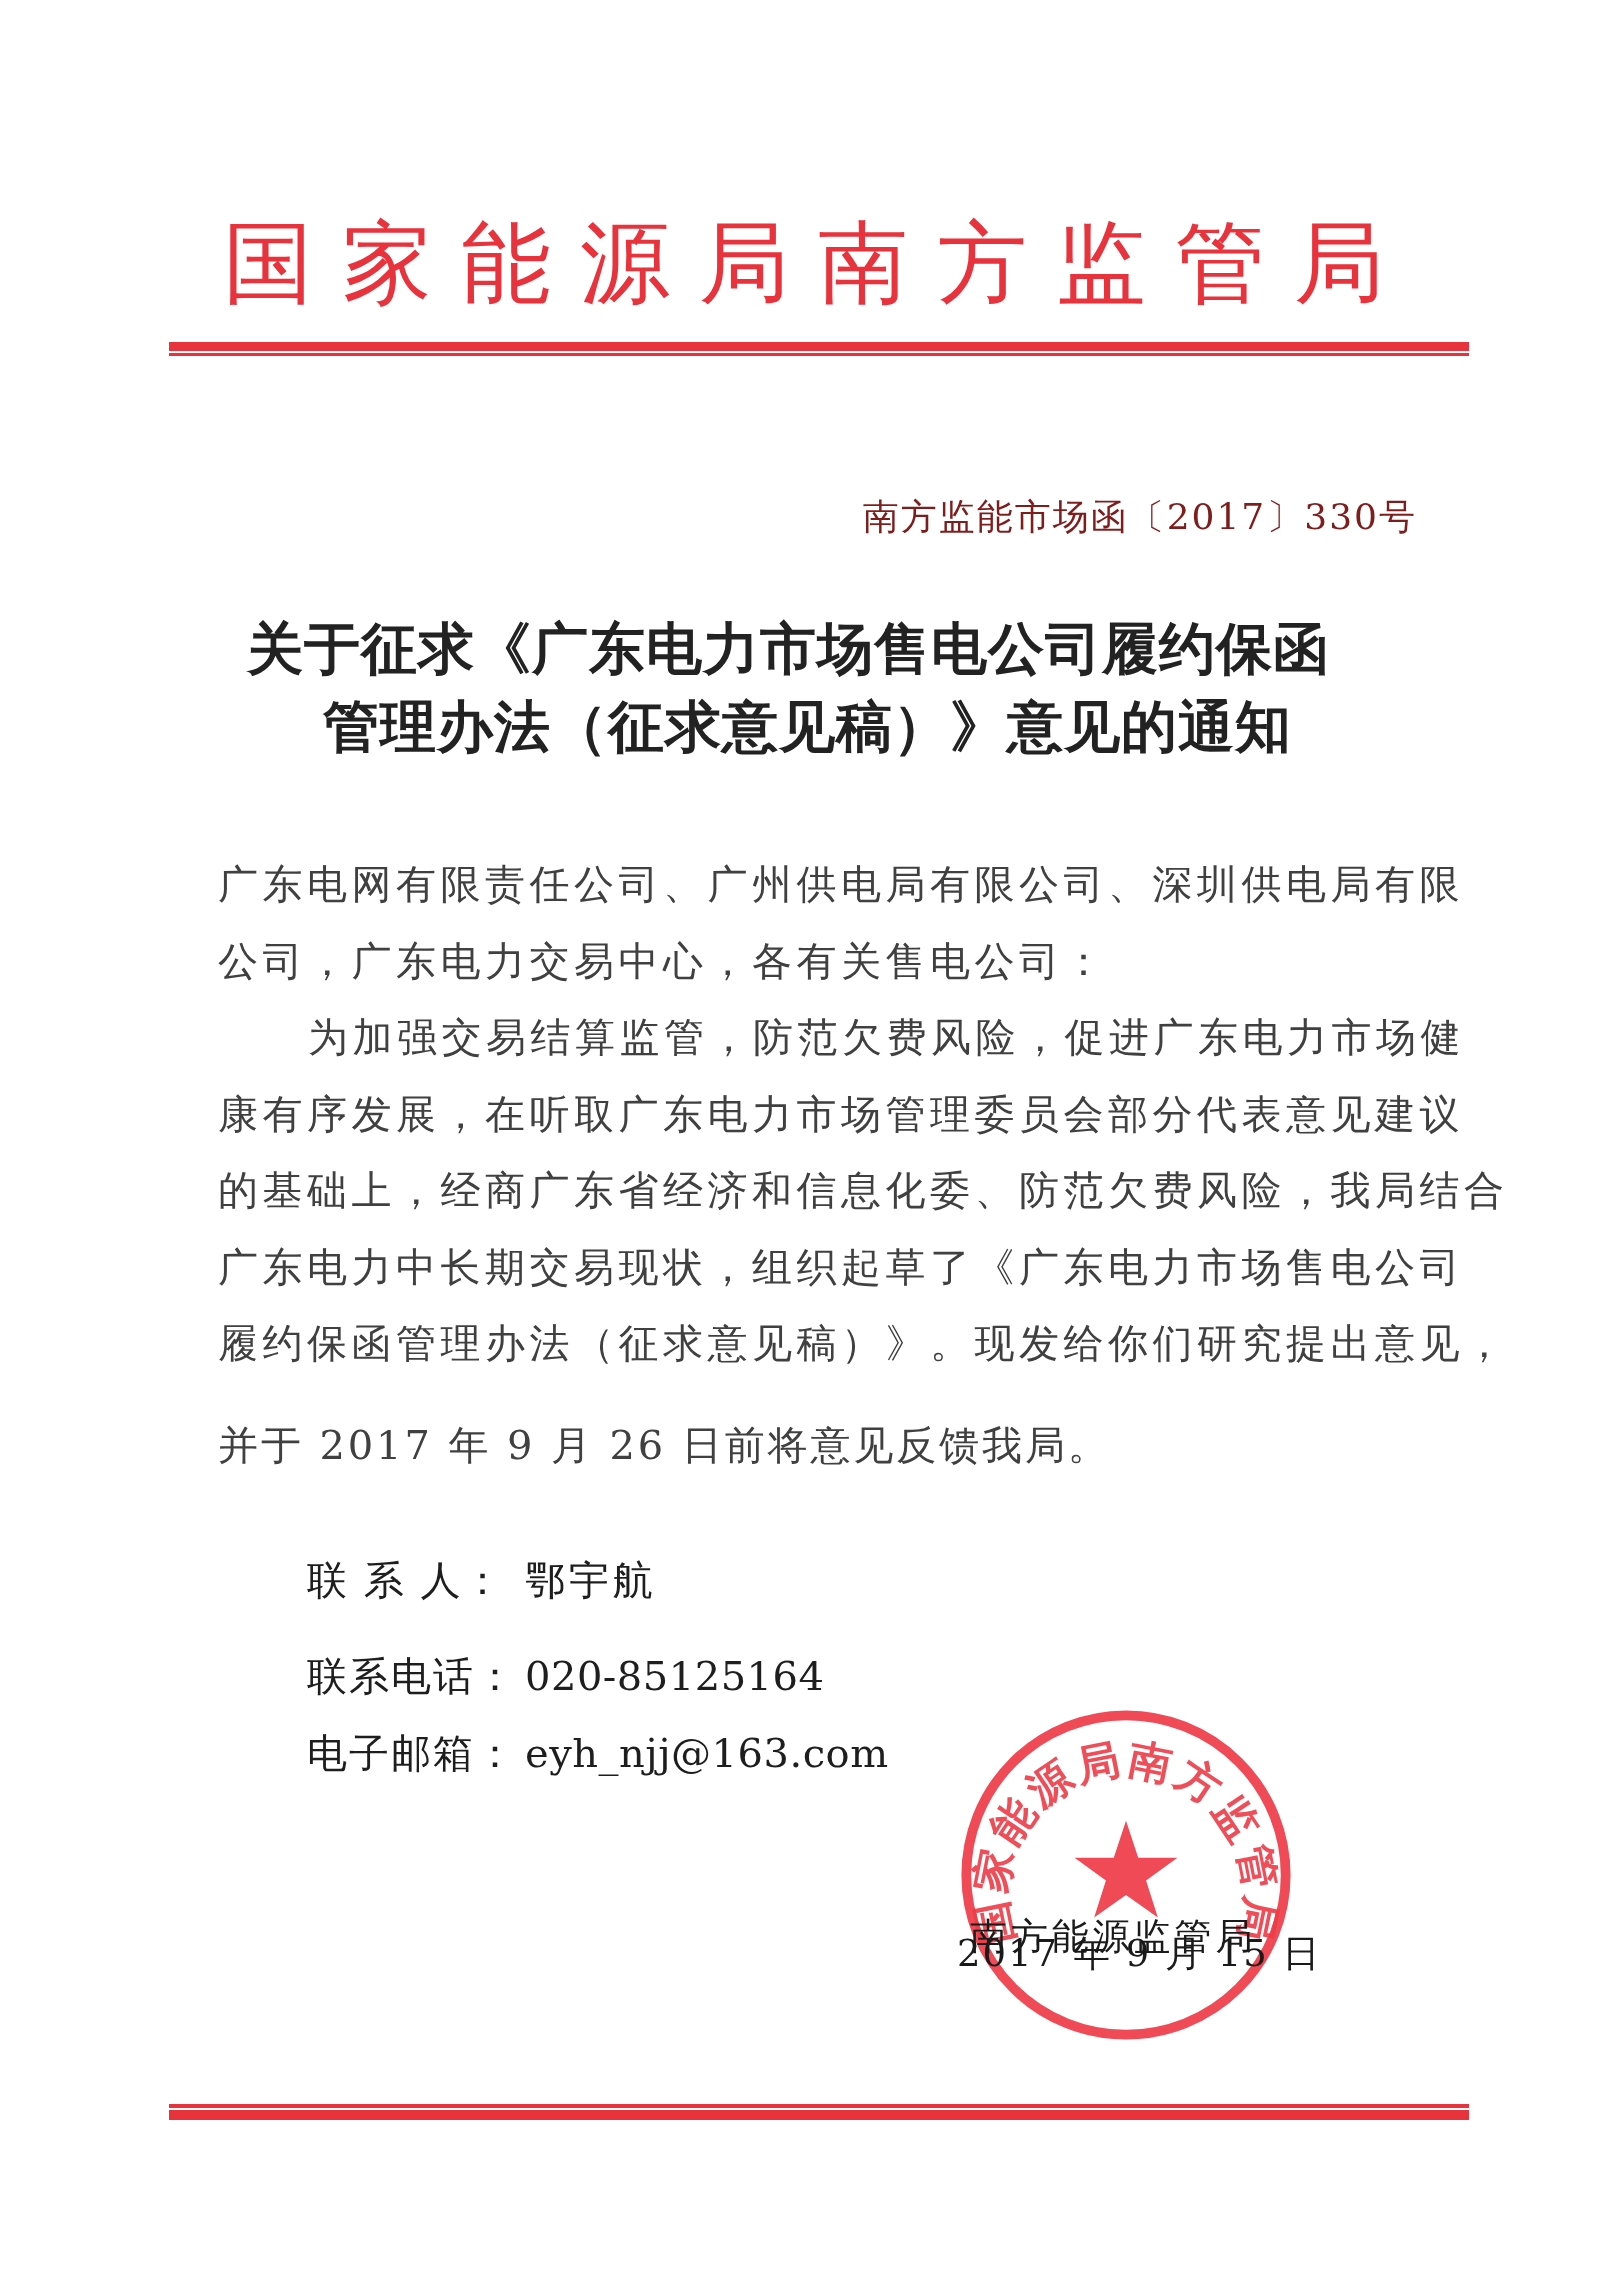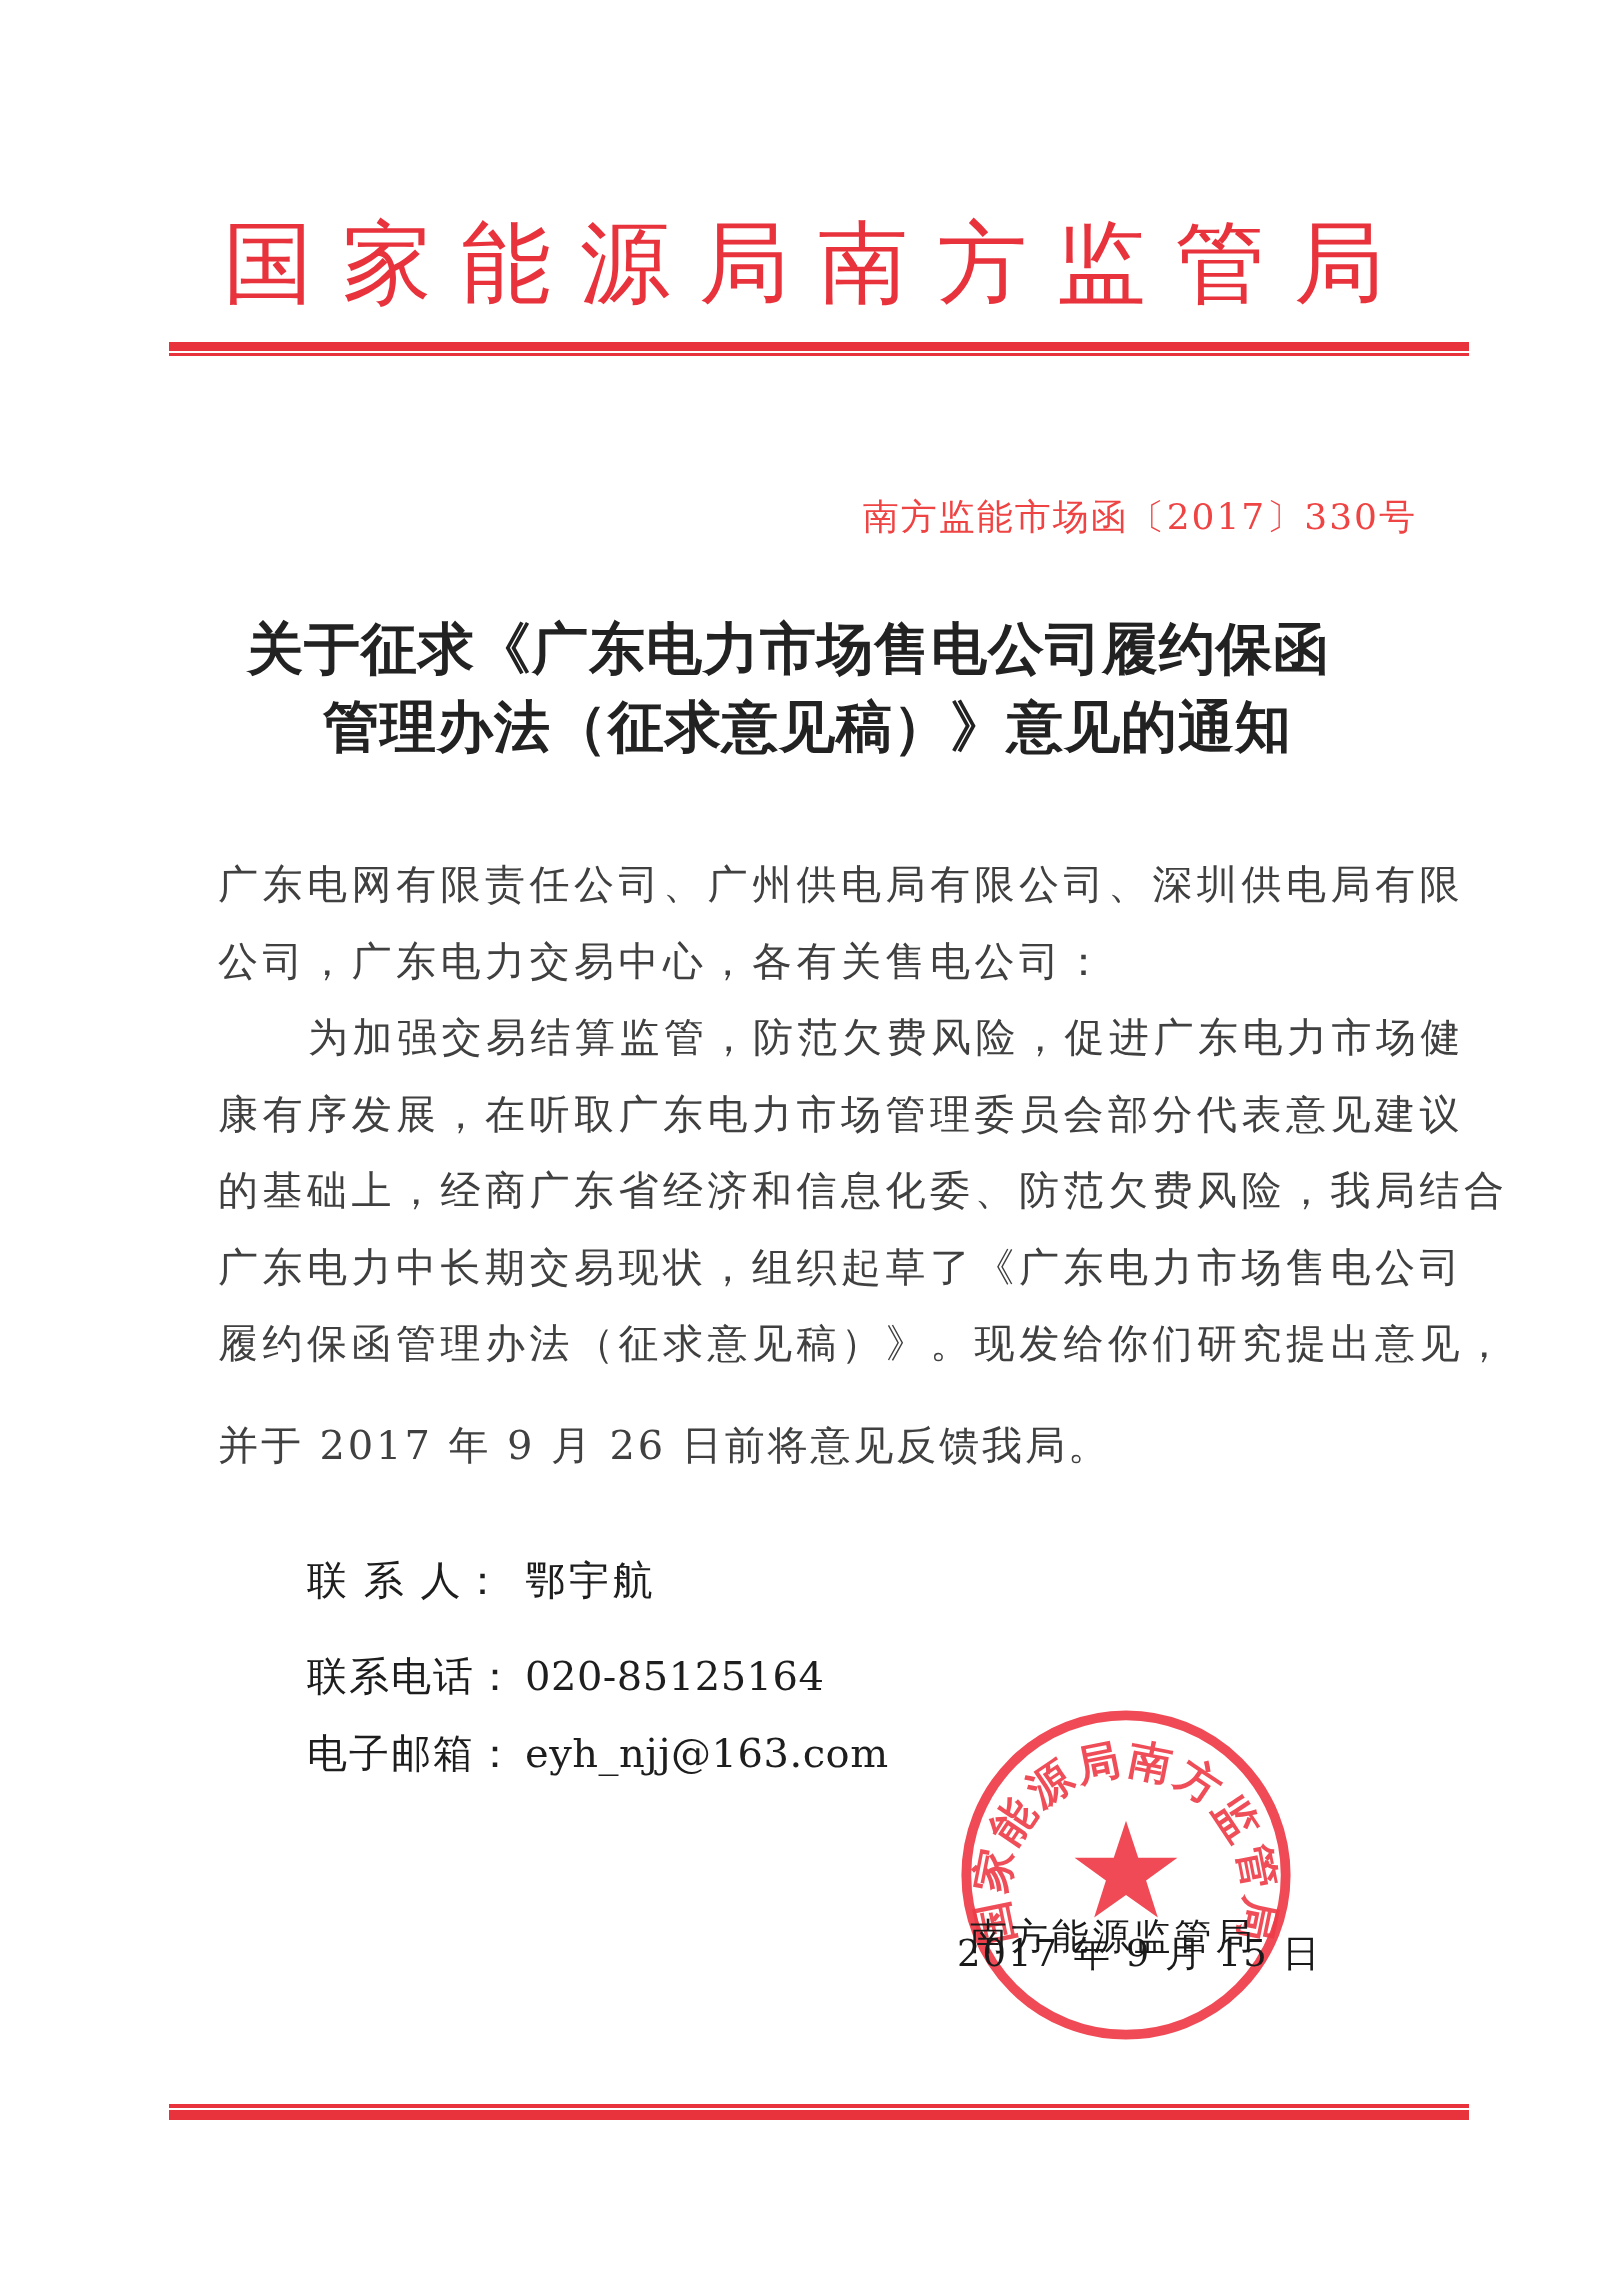--- a/index.html
+++ b/index.html
@@ -2,21 +2,21 @@
 <html><head>
 <meta charset="utf-8">
 <style>
   html, body { margin: 0; padding: 0; background: #ffffff; }
   body { width: 1621px; height: 2293px; position: relative; overflow: hidden;
          font-family: "DejaVu Serif", "Liberation Serif", serif; color: #1a1a1a; }
   .abs { position: absolute; white-space: nowrap; line-height: 1; }
   .masthead { left: 223px; top: 218px; font-size: 90px; letter-spacing: 29px; color: #e8333d;
               font-family: "DejaVu Serif", serif; font-weight: normal; }
   .rule { position: absolute; background: #e8333d; left: 169px; width: 1300px; }
-  .docno { right: 204px; top: 499px; font-size: 36px; letter-spacing: 2px; color: #ef4444; }
+  .docno { right: 204px; top: 499px; font-size: 36px; letter-spacing: 2px; color: #7f1d1d; }
   .title { font-size: 56px; font-weight: bold; color: #222; letter-spacing: 1px; font-family: "DejaVu Sans", sans-serif; }
   .body-line { left: 218px; font-size: 40px; letter-spacing: 4.5px; color: #404040; }
   .indent { left: 308px; }
   .contact { left: 307px; font-size: 40px; color: #1e1e1e; }
   .contact .label { display: inline-block; width: 218px; letter-spacing: 2px; }
   .contact .value { letter-spacing: 0.5px; }
   .sig { font-size: 37px; color: #1a1a1a; letter-spacing: 3.9px; }
   .stamp { position: absolute; left: 958px; top: 1707px; width: 336px; height: 336px; }
 </style>
 </head>

